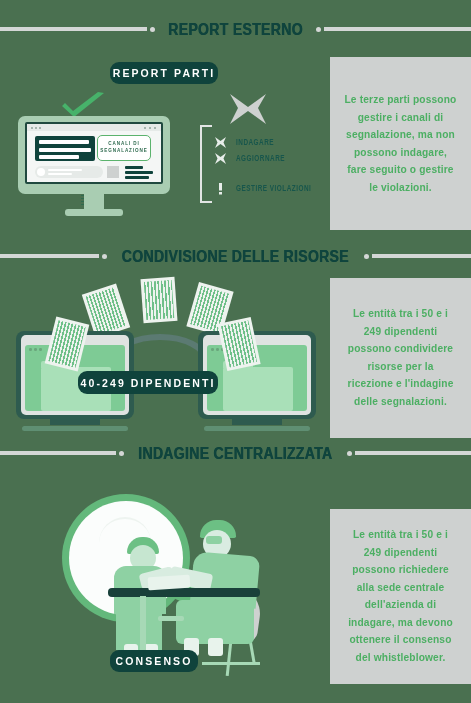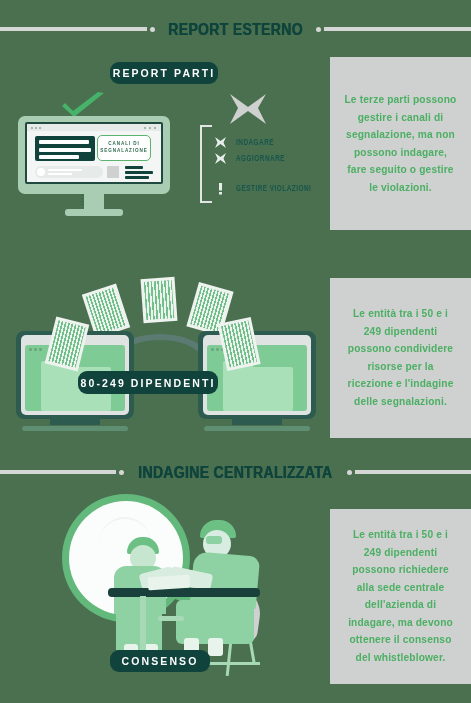--- a/index.html
+++ b/index.html
@@ -278,20 +278,27 @@
         </svg>
       </span>
       <span class="lbl">GESTIRE VIOLAZIONI</span>
     </div>
   </div>
 
   <div class="note" style="top:57px; height:173px;">
     <p>Le terze parti possono gestire i canali di segnalazione, ma non possono indagare, fare seguito o gestire le violazioni.</p>
   </div>
 
+  <div class="title-row" style="top:245px">
+    <div class="rule"></div>
+    <div class="rule-dot"></div>
+    <div class="sec-title">CONDIVISIONE DELLE RISORSE</div>
+    <div class="rule-dot"></div>
+    <div class="rule"></div>
+  </div>
 
   <div class="s2">
 
     <div class="doc" style="left:72px; top:10px; width:36px; height:46px; transform:rotate(-18deg);">
         <span class="hatch"></span>
       </div>
     <div class="doc" style="left:126px; top:0px; width:34px; height:44px; transform:rotate(-4deg);">
         <span class="hatch"></span>
       </div>
     <div class="doc" style="left:176px; top:8px; width:36px; height:46px; transform:rotate(16deg);">
@@ -341,27 +348,27 @@
     </div>
 
     <div class="doc" style="left:34px; top:42px; width:34px; height:48px; transform:rotate(14deg); z-index:20;">
         <span class="hatch"></span>
       </div>
     <div class="doc" style="left:206px; top:42px; width:34px; height:48px; transform:rotate(-12deg); z-index:20;">
         <span class="hatch"></span>
       </div>
   </div>
 
-  <div class="pill" style="left:78px; top:371px; width:140px; height:23px;">80-249 DIPENDENTI</div>
+  <div class="pill" style="left:78px; top:371px; width:140px; height:23px;">40-249 DIPENDENTI</div>
 
   <div class="note" style="top:278px; height:160px;">
     <p>Le entità tra i 50 e i 249 dipendenti possono condividere risorse per la ricezione e l'indagine delle segnalazioni.</p>
   </div>
 
-  <div class="title-row" style="top:461px">
+  <div class="title-row" style="top:442px">
     <div class="rule"></div>
     <div class="rule-dot"></div>
     <div class="sec-title">INDAGINE CENTRALIZZATA</div>
     <div class="rule-dot"></div>
     <div class="rule"></div>
   </div>
 
   <div class="s3">
     <div class="glass-handle"></div>
     <div class="glass-ring"></div>
@@ -396,19 +403,19 @@
     </div>
 
     <div class="desk-top"></div>
     <div class="desk-leg" style="left:88px; top:104px; width:6px; height:60px;"></div>
     <div class="desk-leg" style="left:74px; top:160px; width:34px; height:5px; border-radius:2px;"></div>
     <div class="desk-leg" style="left:106px; top:124px; width:26px; height:5px; border-radius:2px;"></div>
 
     <div class="p-body" style="position:absolute; left:96px; top:84px; width:42px; height:13px; background:#e8f3ec; transform:rotate(-4deg); border-radius:2px;"></div>
   </div>
 
-  <div class="pill" style="left:110px; top:650px; width:100px; height:22px;">CONSENSO</div>
+  <div class="pill" style="left:110px; top:650px; width:88px; height:22px;">CONSENSO</div>
 
   <div class="note" style="top:509px; height:175px;">
     <p>Le entità tra i 50 e i 249 dipendenti possono richiedere alla sede centrale dell'azienda di indagare, ma devono ottenere il consenso del whistleblower.</p>
   </div>
 
 </div>
 
 </body></html>

